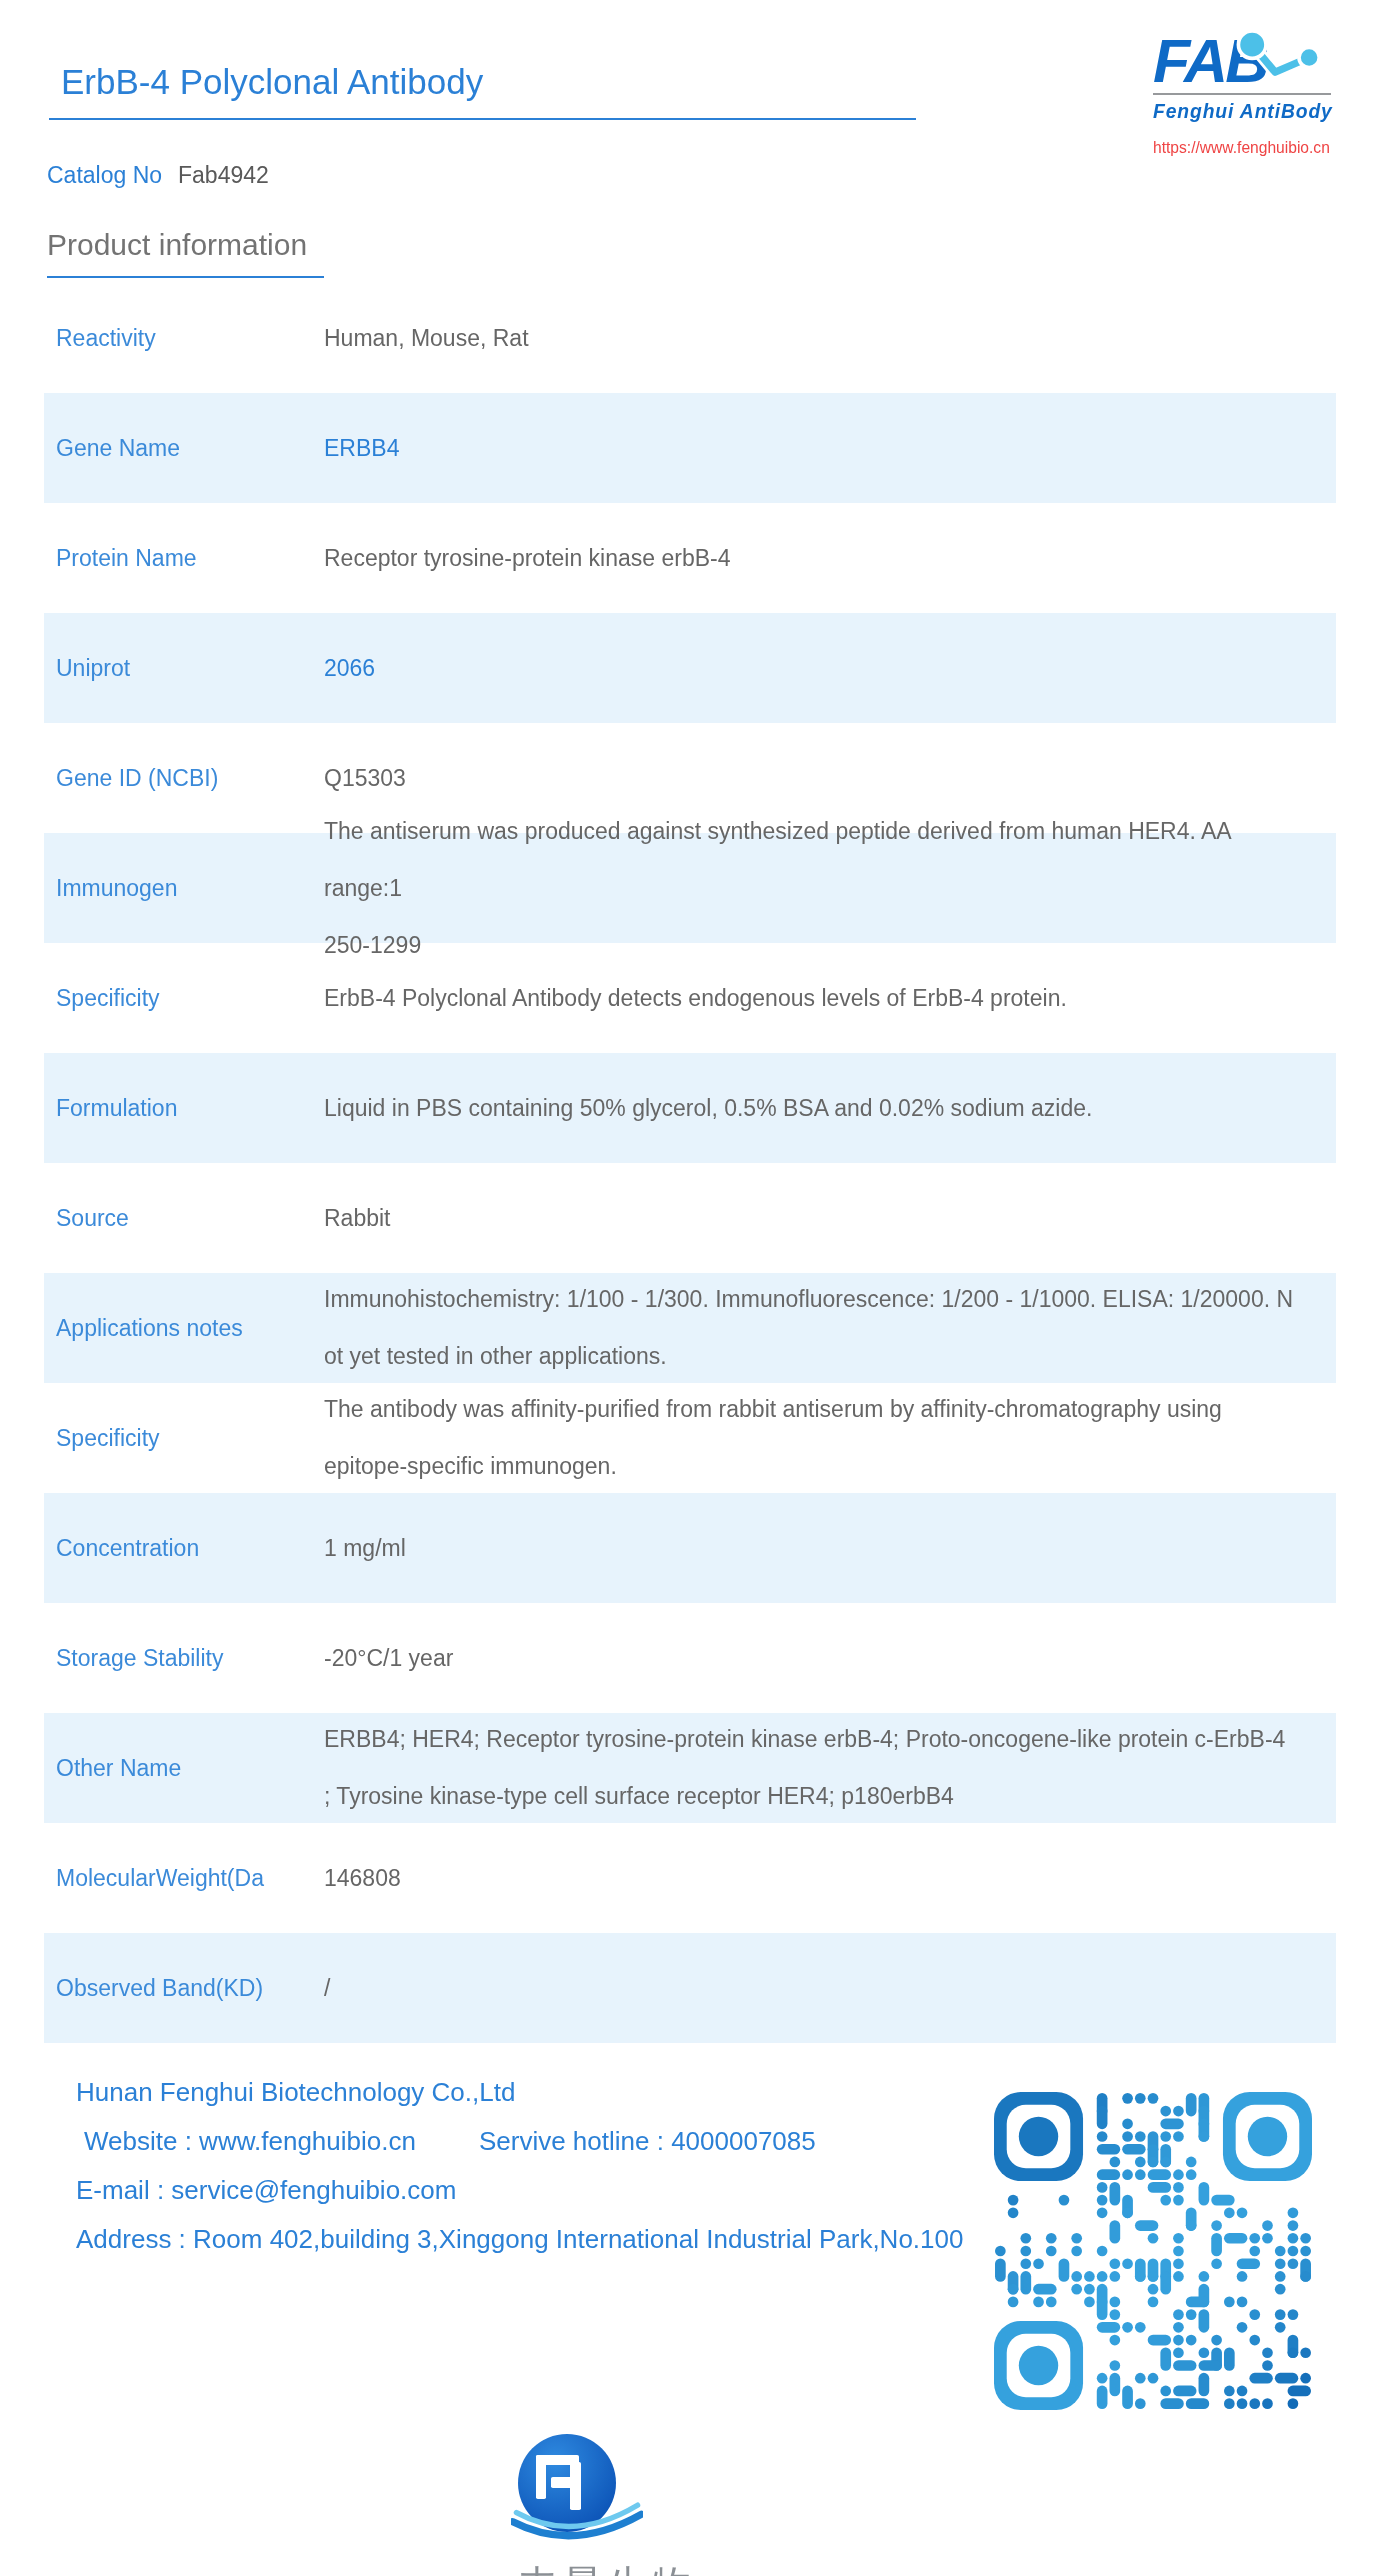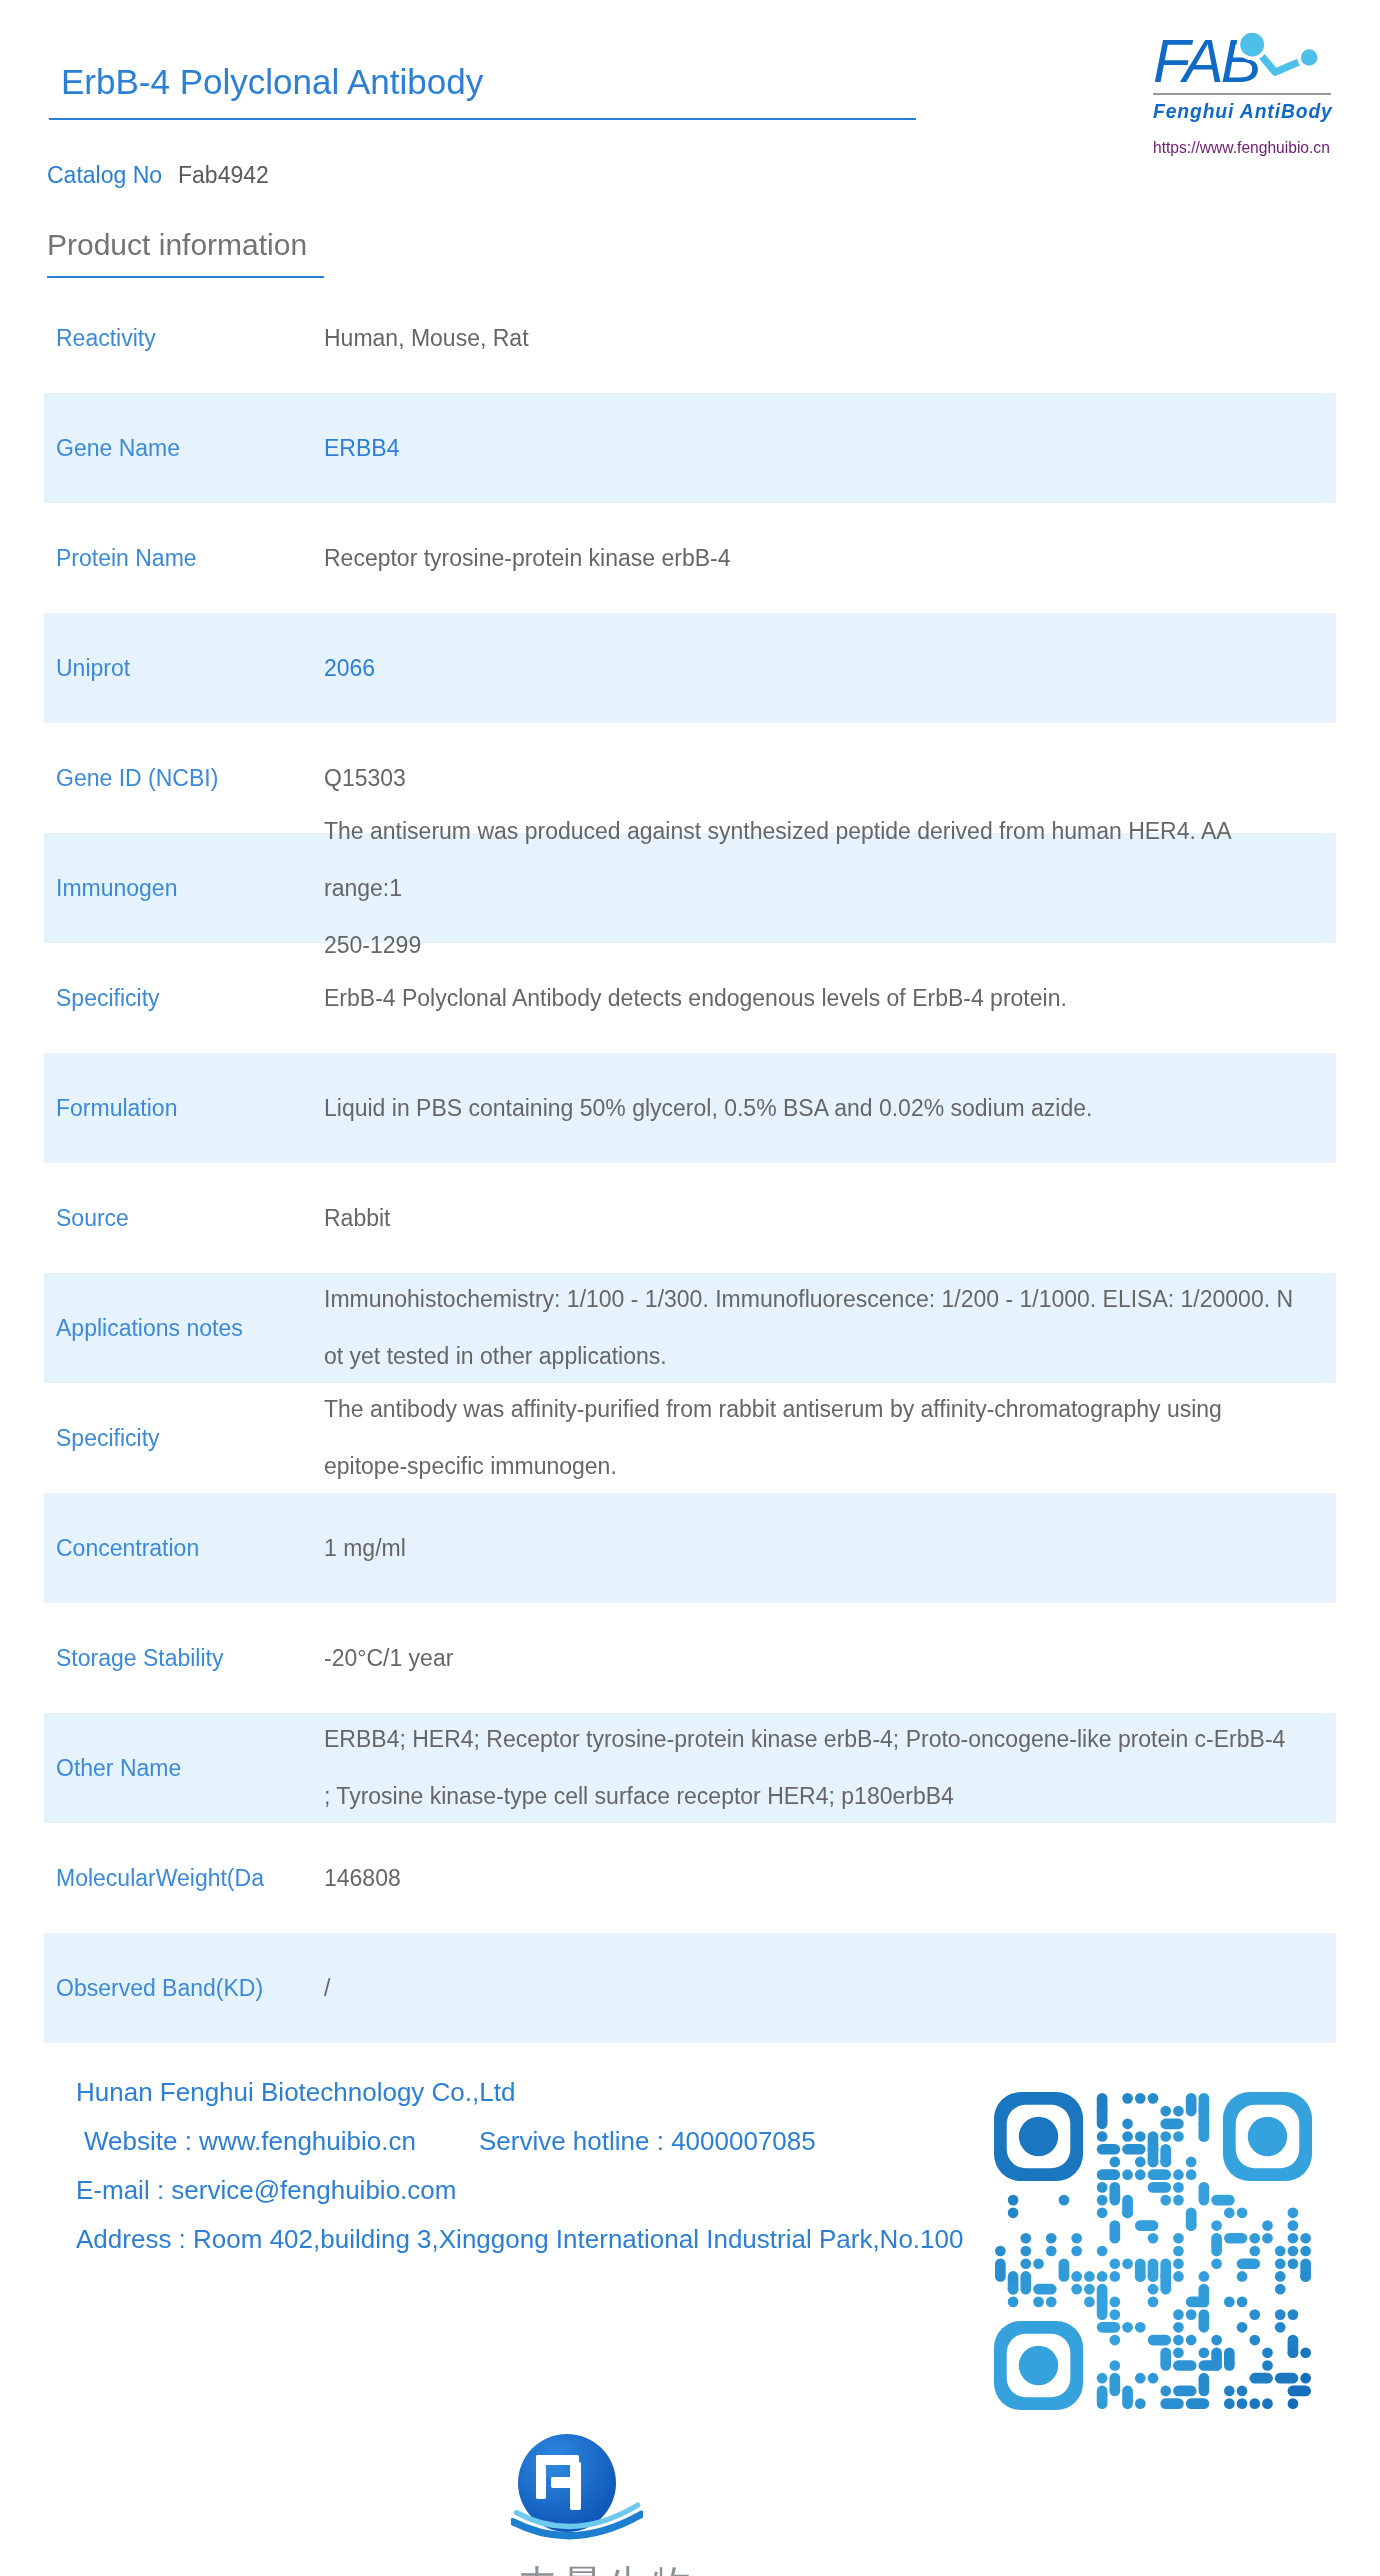--- a/index.html
+++ b/index.html
@@ -11,25 +11,25 @@
   
   .title{position:absolute;left:49px;top:50px;margin:12px;font-size:35px;font-weight:normal;color:#2b80d6;}
   .title-rule{position:absolute;left:49px;top:118px;width:867px;height:1.8px;background:#2b80d6;}
   .catalog{position:absolute;left:47px;top:162px;display:flex;font-size:23px;}
   .catalog .lbl{color:#2b80d6;width:131px;}
   .catalog .val{color:#595959;}
   .section-title{position:absolute;left:47px;top:228px;margin:0;font-size:30px;font-weight:normal;color:#737373;}
   .section-rule{position:absolute;left:47px;top:276px;width:277px;height:1.8px;background:#2b80d6;}
   
   .fab{position:absolute;left:1153px;top:33px;width:180px;}
-  .fab-word{font-size:61px;line-height:57px;font-weight:normal;font-style:italic;color:#0f6ac6;letter-spacing:-2.8px;position:relative;}
+  .fab-word{font-size:61px;line-height:57px;font-weight:bold;font-style:italic;color:#0f6ac6;letter-spacing:-2.8px;position:relative;}
   .fab-mol{position:absolute;left:0;top:-5.5px;width:180px;height:59px;pointer-events:none;}
   .fab-rule{height:1.8px;background:#97999c;margin-top:2.8px;width:178px;}
   .fab-sub{font-size:19.3px;font-weight:bold;font-style:italic;color:#0f6ac6;letter-spacing:0.9px;margin-top:6.4px;white-space:nowrap;}
-  .fab-url{font-size:15.6px;color:#701a75;margin-top:15.6px;white-space:nowrap;}
+  .fab-url{font-size:15.6px;color:#ef4444;margin-top:15.6px;white-space:nowrap;}
   
   .table{position:absolute;left:44px;top:283px;width:1292px;}
   .row{display:flex;align-items:center;height:110px;}
   .row:nth-child(even){background:#e7f3fc;}
   .cell.label{width:280px;padding-left:12px;box-sizing:border-box;color:#3b8ad9;font-size:23px;flex:none;}
   .cell.value{flex:1;color:#666666;font-size:23px;line-height:57px;white-space:pre-line;padding-right:28px;}
   .cell.value.link{color:#2b80d6;}
   
   .footer-lines{position:absolute;left:76px;top:2077px;display:flex;flex-direction:column;row-gap:18px;font-size:26px;color:#2b80d6;}
   .fline{white-space:pre;}

